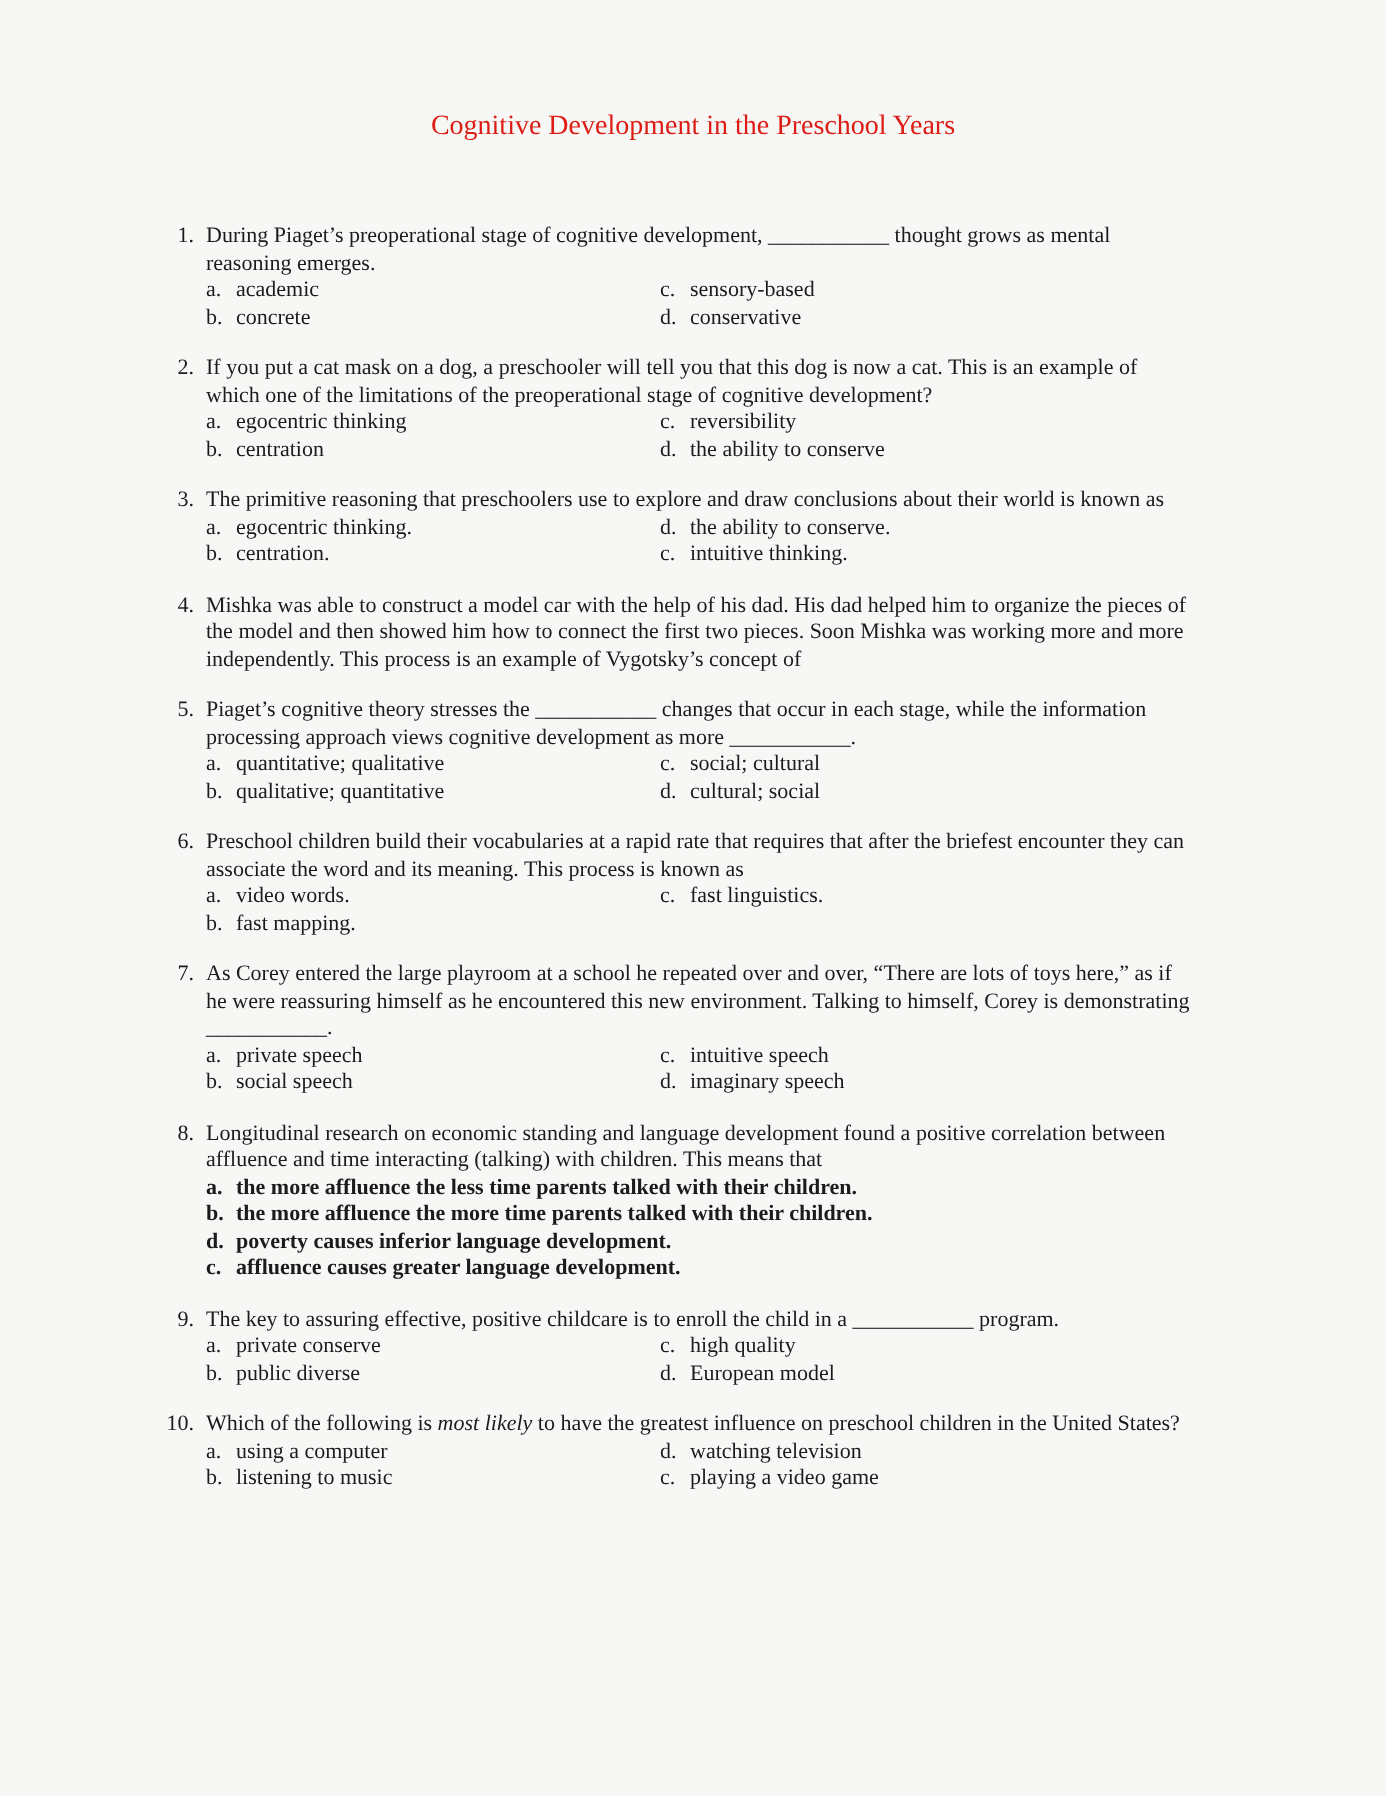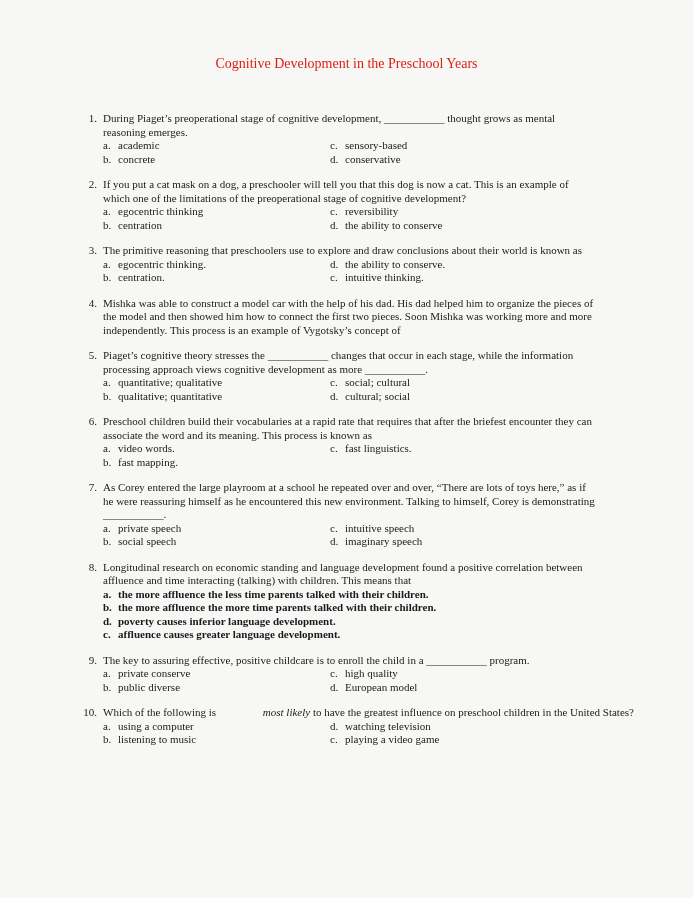--- a/index.html
+++ b/index.html
@@ -28,21 +28,21 @@
   .qtext { white-space: pre-wrap; }
   .opts.cols2 {
     display: grid;
     grid-template-columns: 227px 1fr;
     grid-template-rows: auto auto;
     grid-auto-flow: column;
   }
   .opts.cols1 { display: block; font-weight: bold; }
   .opt { white-space: nowrap; }
   .ol { display: inline-block; width: 15px; }
-  .em { font-style: italic; margin-left: 44px; }
+  .em { font-style: italic; }
 </style>
 </head>
 <body>
 
 <div class="page">
   <div class="title">Cognitive Development in the Preschool Years</div>
 
   <div class="questions">
 
     <div class="question">

